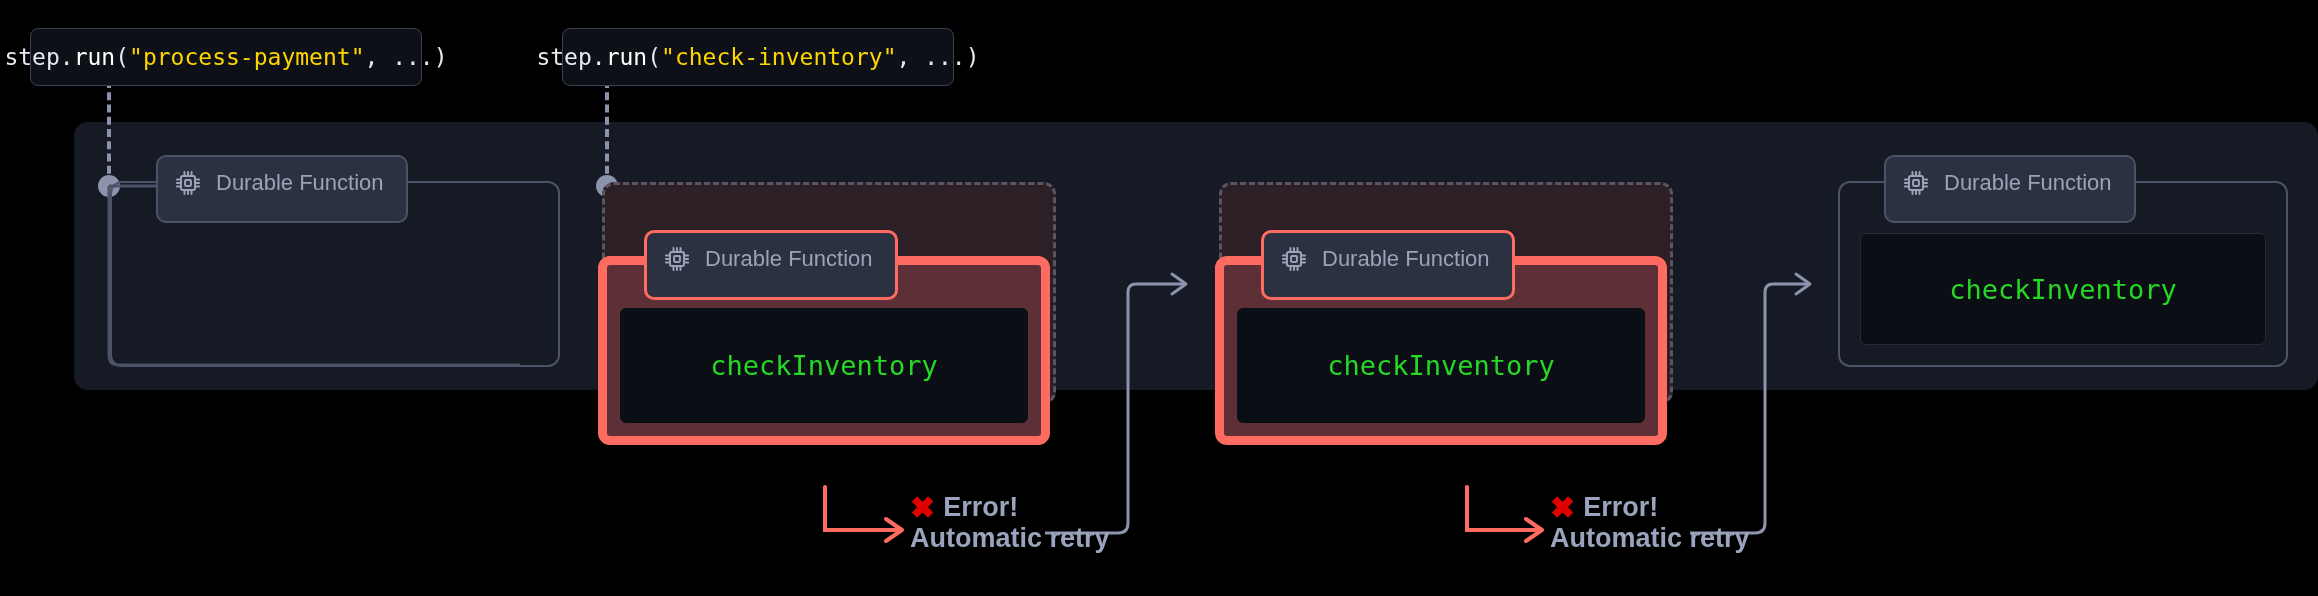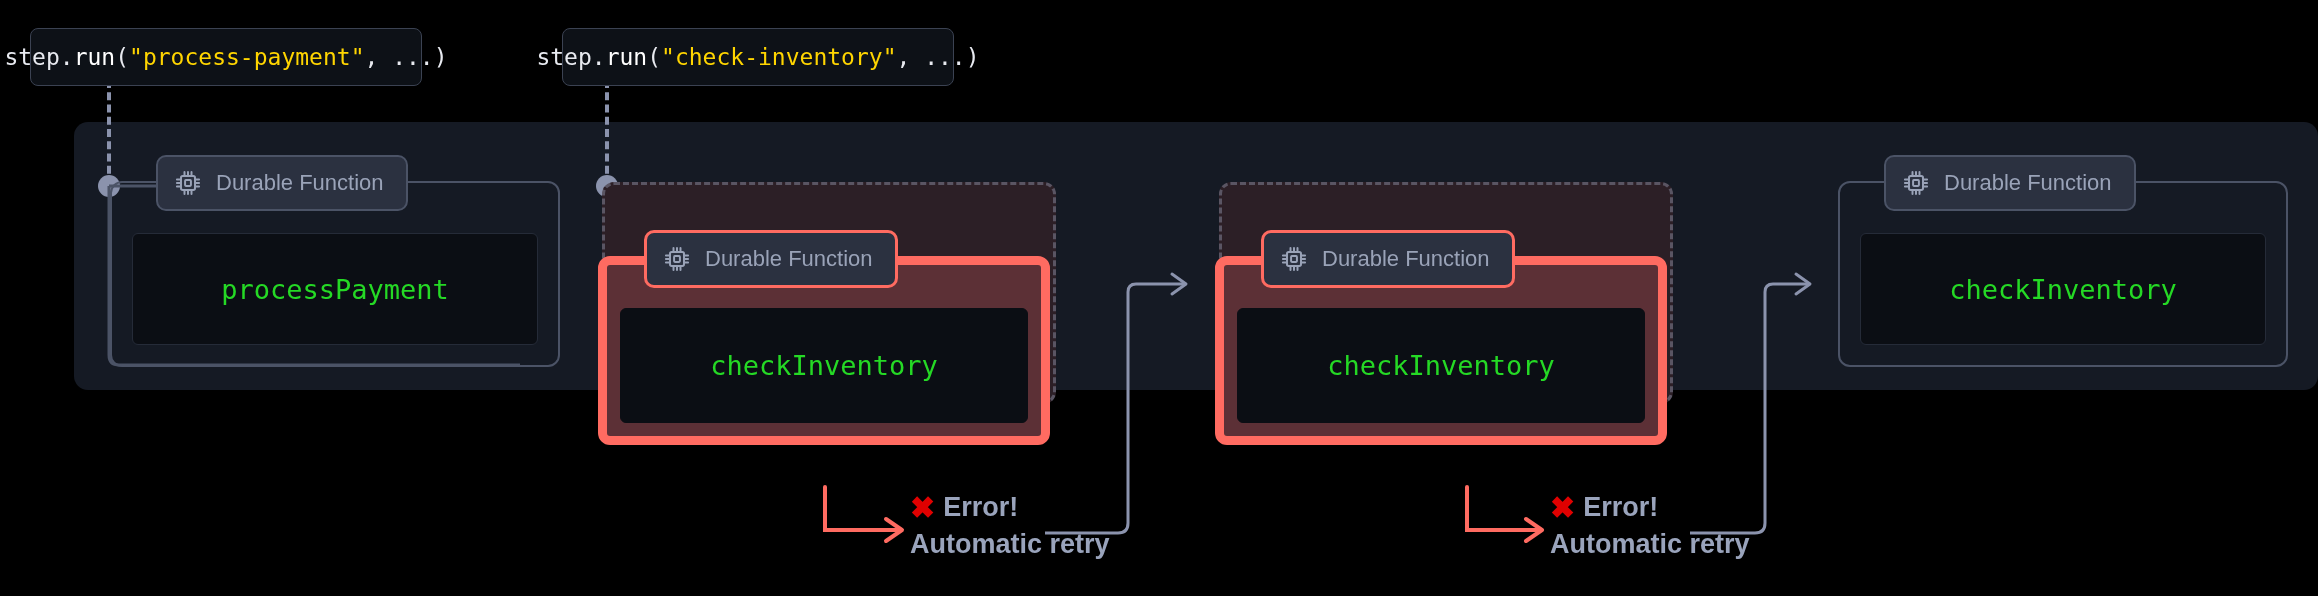--- a/index.html
+++ b/index.html
@@ -49,21 +49,21 @@
   .fn-body{
     position:absolute;left:0;top:26px;right:0;bottom:0;
     border:2.5px solid #4b5366;
     border-radius:12px;
     background:transparent;
   }
   .fn-chip{
     position:absolute;left:46px;top:0;
     height:52px;
     display:flex;align-items:center;gap:14px;
-    padding:0 22px 0 16px;
+    padding:0 22px 12px 16px;
     background:#2b3140;
     border:2.5px solid #4b5366;
     border-radius:10px;
     z-index:3;
   }
   .fn-chip .label{
     color:#9aa3b8;font-size:22px;white-space:nowrap;
   }
   .cpu-icon{width:28px;height:28px;display:block;}
   .fn-name{
@@ -103,21 +103,21 @@
   .overlay{position:absolute;left:0;top:0;width:2318px;height:596px;pointer-events:none;}
 
   
   .err-group{position:absolute;}
   .err-line1{
     display:flex;align-items:center;gap:8px;
     font-size:27px;font-weight:bold;color:#9aa4bc;white-space:nowrap;
   }
   .x-mark{color:#e00000;font-size:30px;font-weight:bold;line-height:1;}
   .err-line2{
-    margin-top:6px;
+    margin-top:0;
     font-size:27px;font-weight:bold;color:#9aa4bc;white-space:nowrap;
   }
 </style>
 </head>
 <body>
 
 <div class="stage">
 
   <div class="panel" style="left:74px;top:122px;width:2244px;height:268px;"></div>
 
@@ -160,21 +160,20 @@
     <div class="fn-body"></div>
     <div class="fn-chip">
       <svg class="cpu-icon" viewBox="0 0 24 24" fill="none" stroke="#9aa3b8" stroke-width="1.7" stroke-linecap="round" stroke-linejoin="round">
         <rect x="6" y="6" width="12" height="12" rx="1.5"></rect>
         <rect x="9.5" y="9.5" width="5" height="5" rx="0.7"></rect>
         <path d="M9 2.5v3M12 2.5v3M15 2.5v3M9 18.5v3M12 18.5v3M15 18.5v3"></path>
         <path d="M2.5 9h3M2.5 12h3M2.5 15h3M18.5 9h3M18.5 12h3M18.5 15h3"></path>
       </svg>
       <span class="label">Durable Function</span>
     </div>
-    <div class="fn-name">processPayment</div>
   </div>
 
   <div class="fn-card failed" style="left:598px;top:230px;width:452px;height:215px;">
     <div class="fn-body"></div>
     <div class="fn-chip">
       <svg class="cpu-icon" viewBox="0 0 24 24" fill="none" stroke="#9aa3b8" stroke-width="1.7" stroke-linecap="round" stroke-linejoin="round">
         <rect x="6" y="6" width="12" height="12" rx="1.5"></rect>
         <rect x="9.5" y="9.5" width="5" height="5" rx="0.7"></rect>
         <path d="M9 2.5v3M12 2.5v3M15 2.5v3M9 18.5v3M12 18.5v3M15 18.5v3"></path>
         <path d="M2.5 9h3M2.5 12h3M2.5 15h3M18.5 9h3M18.5 12h3M18.5 15h3"></path>

